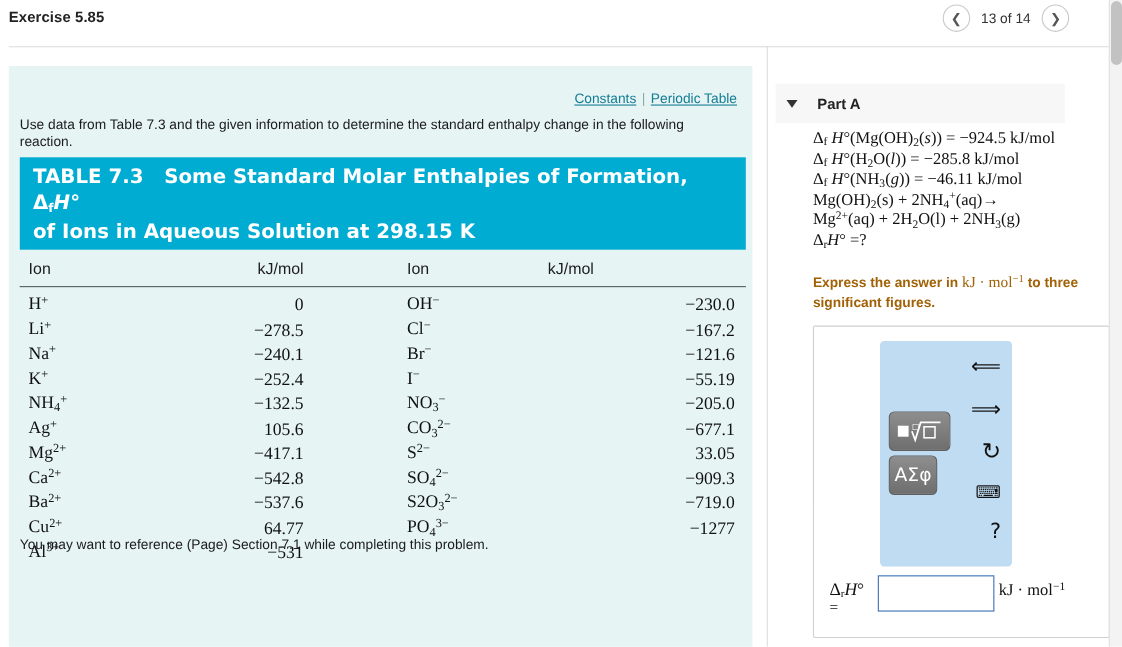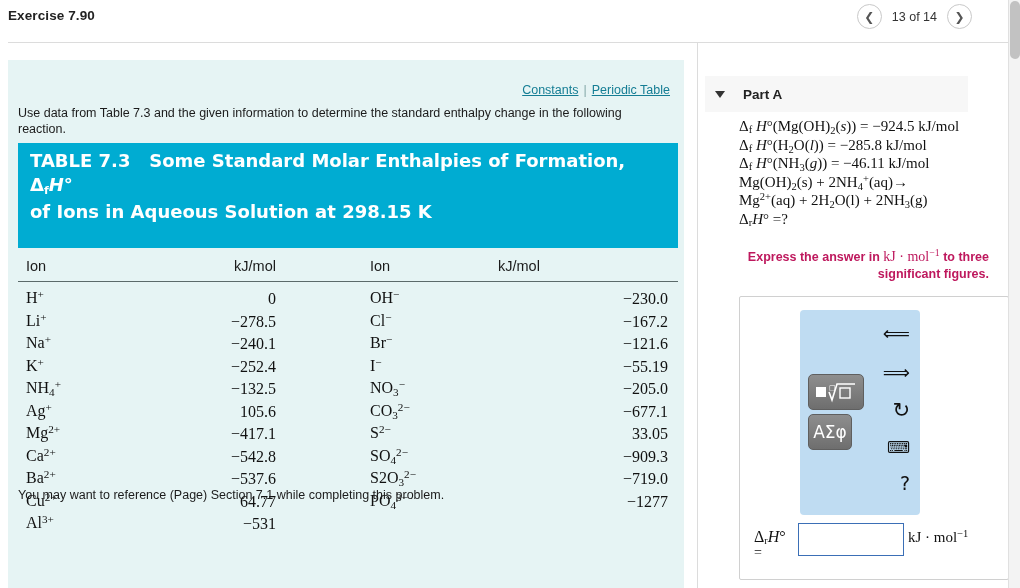--- a/index.html
+++ b/index.html
@@ -55,21 +55,21 @@
   .prompt {
     position: absolute; left: 10px; top: 45px; width: 650px;
     font-size: 12.5px; color:#1b1b1b; line-height: 16px;
   }
 
   
   .tbl-wrap { position: absolute; left: 10px; top: 83px; width: 660px; }
   .tbl-caption {
     background: #00acd2; color:#fff;
     font-size: 18px; font-weight: 600; line-height: 24px;
-    padding: 6px 12px 24px 12px;
+    padding: 6px 12px 4px 12px;
     font-family: "DejaVu Sans", sans-serif;
   }
   .tbl-caption sub { font-size: 11px; }
   .tbl-caption i { font-style: italic; }
   .tbl {
     width: 100%; border-collapse: collapse;
     font-family: "Liberation Serif", serif;
   }
   .tbl th {
     font-family: "Liberation Sans", sans-serif;
@@ -115,21 +115,21 @@
     position: absolute; left: 739px; top: 118px; width: 270px;
     font-family: "Liberation Serif", serif; font-size: 15px;
     color:#111; line-height: 17.5px;
   }
   .mathblock .ln { white-space: nowrap; }
   .mathblock i { font-style: italic; }
   .mathblock .sm { font-size: 10.5px; position: relative; top: 2px; }
 
   .express {
     position: absolute; left: 739px; top: 249px; width: 250px;
-    font-size: 12.5px; font-weight: bold; color:#be185d; line-height: 16px; text-align: right;
+    font-size: 12.5px; font-weight: bold; color:#a16207; line-height: 16px;
   }
   .express .mathy { font-family: "Liberation Serif", serif; font-weight: normal; font-size: 14px; }
 
   .answer-box {
     position: absolute; left: 739px; top: 296px; width: 270px; height: 284px;
     border: 1px solid #d0d0d0; background:#fff; border-radius: 2px;
   }
   .mathpalette {
     position: absolute; left: 60px; top: 13px; width: 120px; height: 205px;
     background: #bfdcf2; border-radius: 4px;
@@ -181,21 +181,21 @@
     position: absolute; left: 1px; top: 1px; width: 10px; height: 58px;
     background: #c2c2c2; border-radius: 5px;
   }
 </style>
 </head>
 <body>
 
 <div id="root">
 
   <div class="topbar">
-    <div class="exercise-title">Exercise 7.90</div>
+    <div class="exercise-title">Exercise 5.85</div>
     <div class="pager">
       <button class="pager-btn">❮</button>
       <span class="pager-count">13 of 14</span>
       <button class="pager-btn">❯</button>
     </div>
   </div>
   <div class="hrule"></div>
   <div class="vrule"></div>
 
   <div class="problem-panel">

